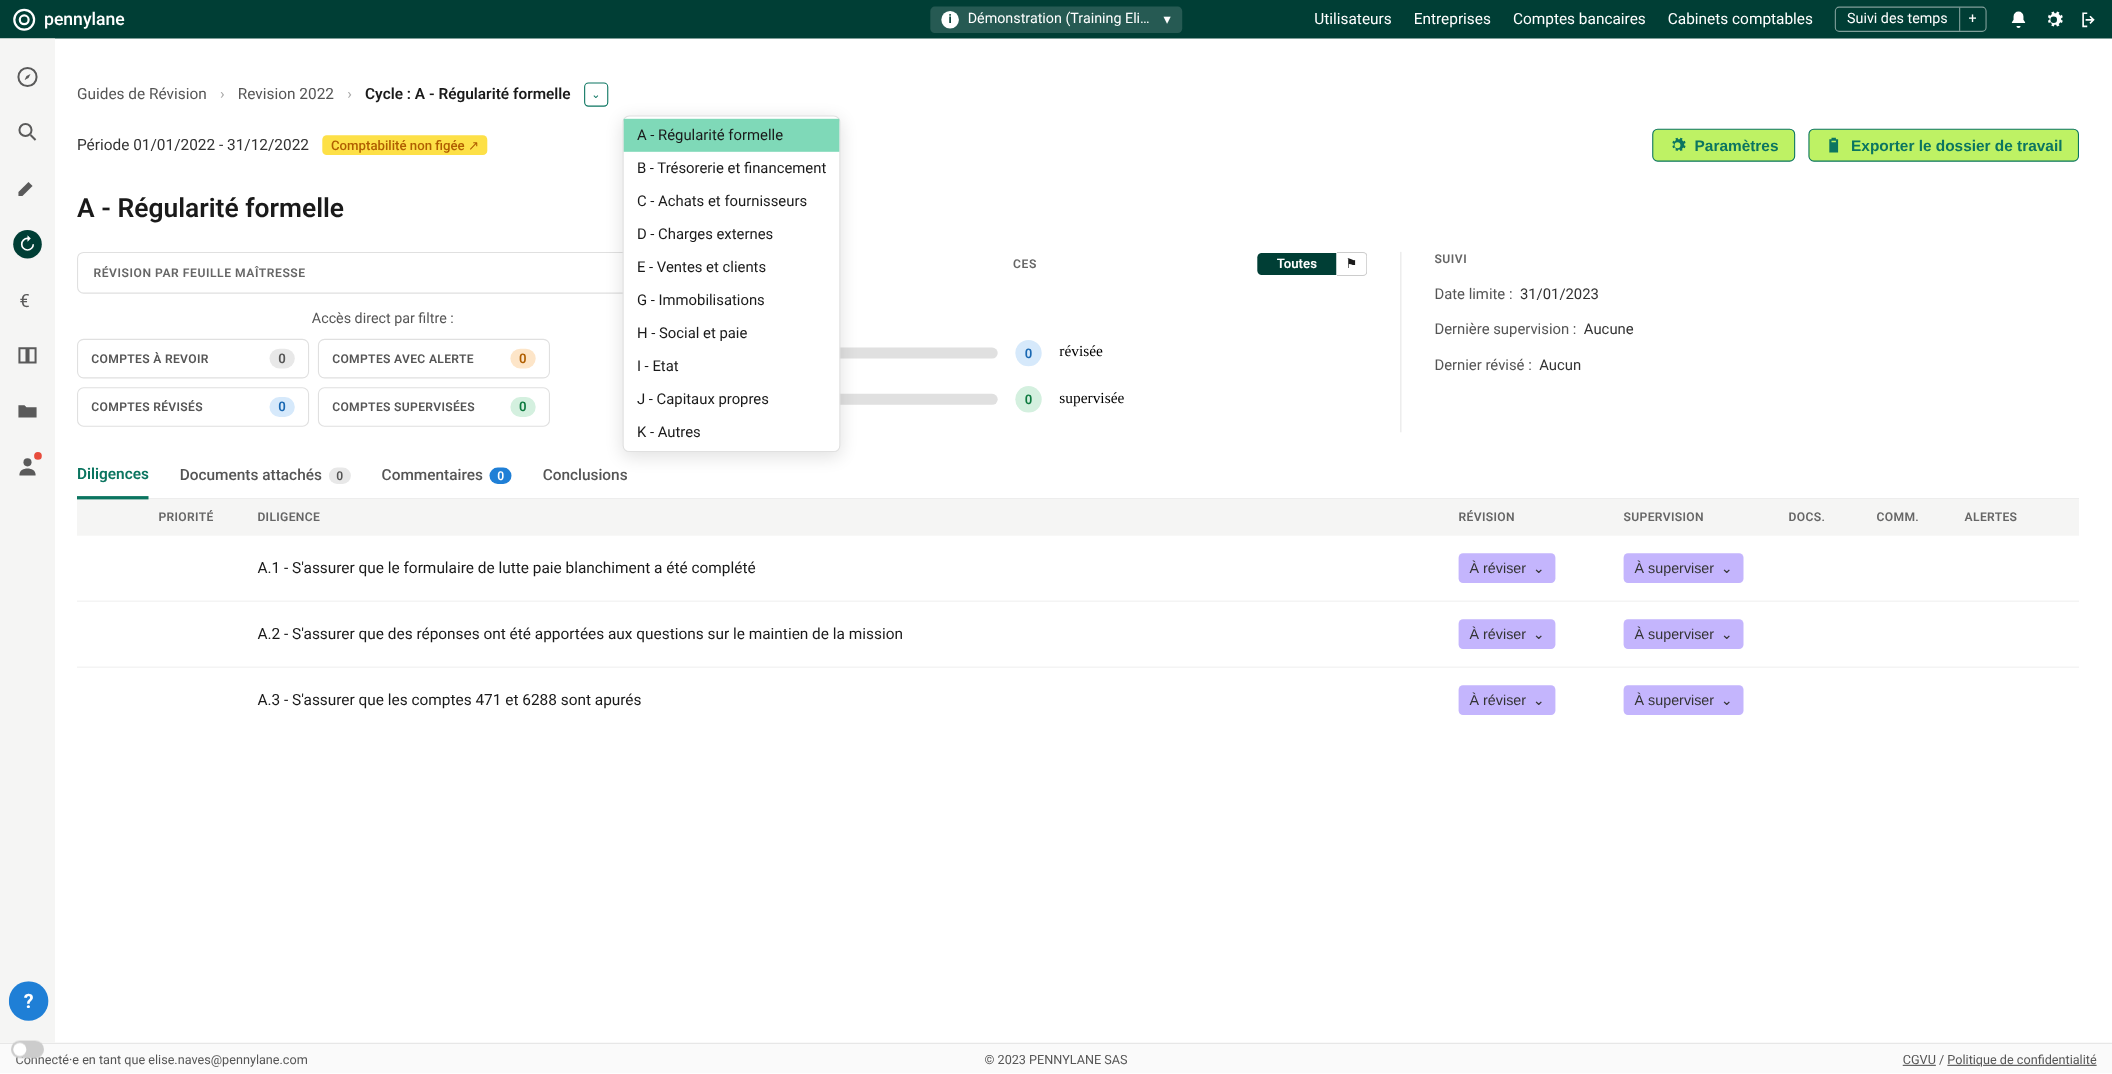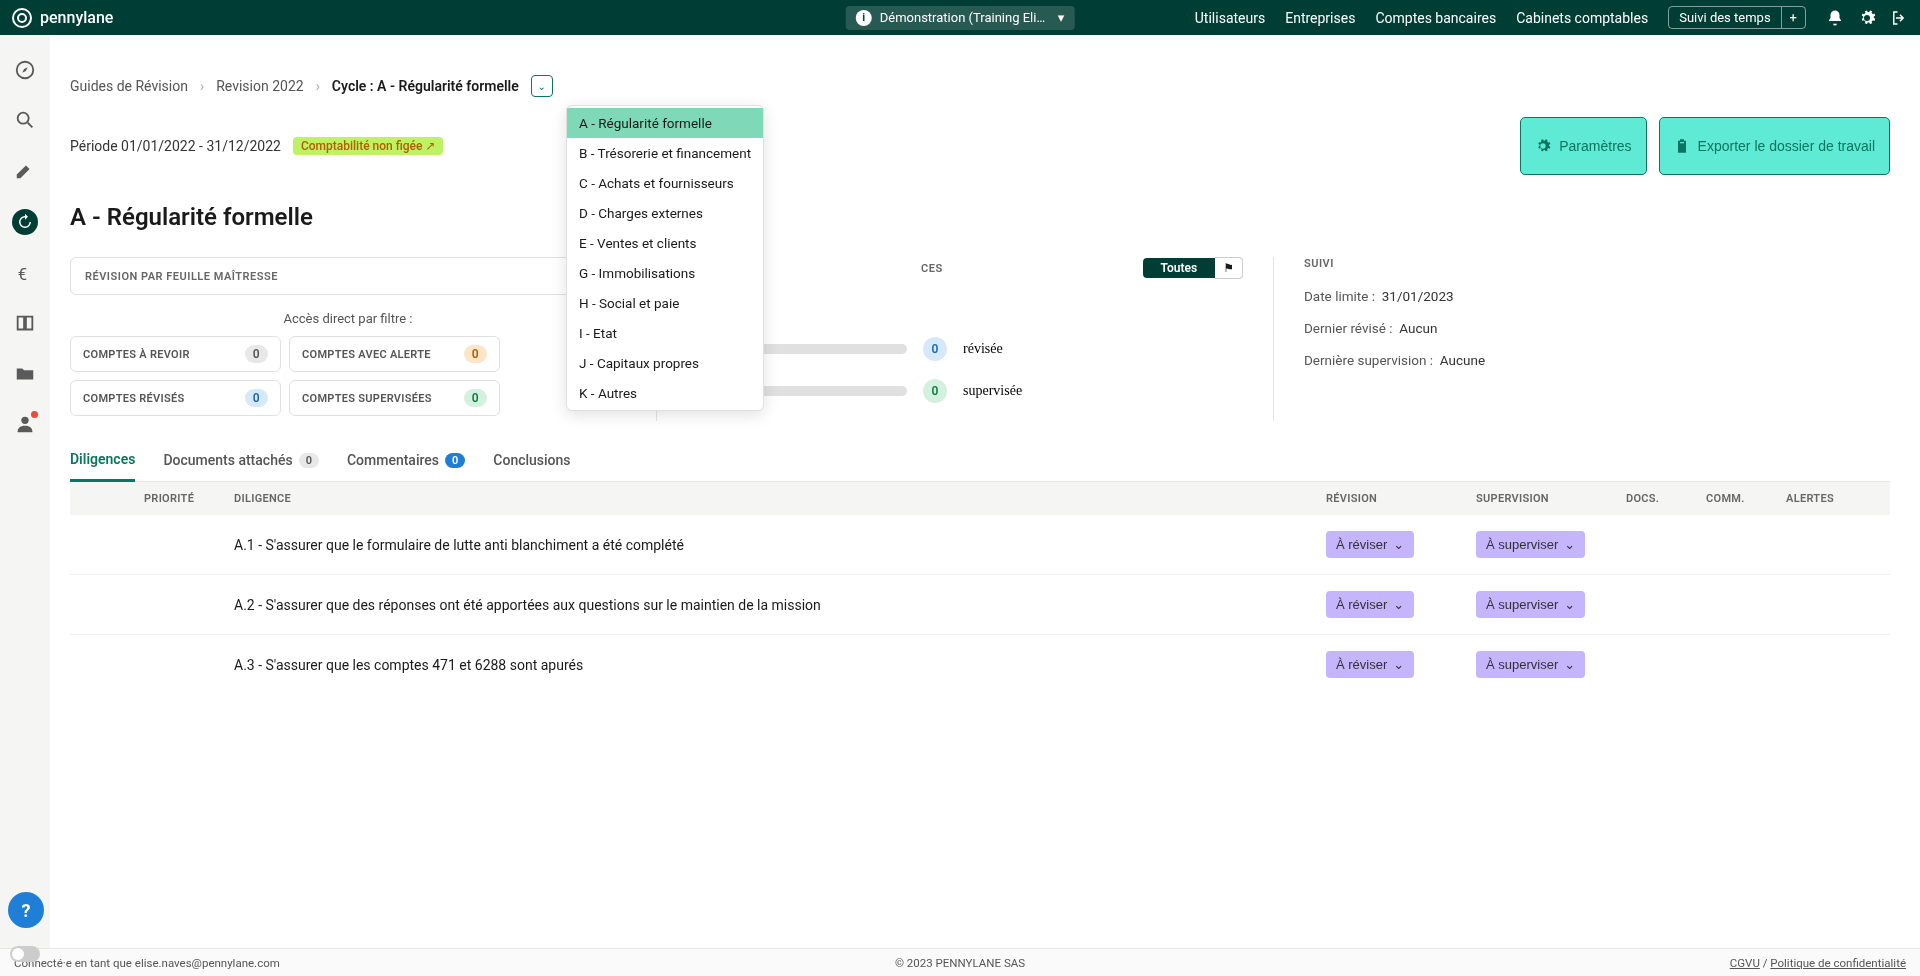--- a/index.html
+++ b/index.html
@@ -26,23 +26,23 @@
 .main { flex: 1; padding: 12px 30px 0 20px; overflow: auto; position: relative; margin-top: 28px; }
 .breadcrumb { display: flex; align-items: center; gap: 12px; font-size: 14px; color: #555; margin-bottom: 20px; }
 .breadcrumb .sep { color: #aaa; }
 .breadcrumb .current { font-weight: 600; color: #1a1a1a; }
 .bc-dropdown { width: 22px; height: 22px; border: 1.5px solid #0b7560; border-radius: 4px; display: flex; align-items: center; justify-content: center; cursor: pointer; color: #0b7560; font-size: 10px; }
 .dropdown-menu { position: absolute; top: 42px; left: 516px; background: #fff; border: 1px solid #e0e0e0; border-radius: 6px; box-shadow: 0 4px 16px rgba(0,0,0,0.12); min-width: 188px; z-index: 100; padding: 2px 0; }
 .dropdown-item { padding: 7px 12px; font-size: 13.5px; cursor: pointer; }
 .dropdown-item.selected { background: #7fd9b8; }
 .subheader { display: flex; align-items: center; justify-content: space-between; margin-bottom: 28px; }
 .period-row { display: flex; align-items: center; gap: 12px; font-size: 14px; color: #333; }
-.badge-orange { background: #bef264; color: #b05e00; padding: 2px 8px; border-radius: 4px; font-size: 12px; font-weight: 500; display: inline-flex; align-items: center; gap: 4px; }
+.badge-orange { background: #fde047; color: #b05e00; padding: 2px 8px; border-radius: 4px; font-size: 12px; font-weight: 500; display: inline-flex; align-items: center; gap: 4px; }
 .header-actions { display: flex; gap: 12px; }
-.btn-outline { border: 1px solid #0b7560; color: #0b7560; background: #5eead4; padding: 20px 14px; border-radius: 5px; font-size: 14px; font-weight: 400; display: flex; align-items: center; gap: 8px; cursor: pointer; }
+.btn-outline { border: 1px solid #0b7560; color: #0b7560; background: #bef264; padding: 6px 14px; border-radius: 5px; font-size: 14px; font-weight: 700; display: flex; align-items: center; gap: 8px; cursor: pointer; }
 .btn-outline svg { width: 16px; height: 16px; fill: #0b7560; }
 h1.cycle-title { font-size: 24px; font-weight: 600; margin-bottom: 26px; }
 .panels { display: flex; gap: 0; margin-bottom: 20px; }
 .panel { flex: 1; padding-right: 30px; }
 .panel + .panel { border-left: 1px solid #e5e5e5; padding-left: 30px; }
 .panel-header { display: flex; align-items: center; justify-content: space-between; margin-bottom: 18px; }
 .panel-label { font-size: 11px; font-weight: 600; letter-spacing: 0.5px; color: #666; text-transform: uppercase; }
 .ext-icon { width: 16px; height: 16px; fill: #555; cursor: pointer; }
 .revision-box { border: 1px solid #e0e0e0; border-radius: 6px; padding: 10px 14px; display: flex; align-items: center; justify-content: space-between; margin-bottom: 16px; }
 .filter-label { font-size: 13px; color: #555; margin-bottom: 10px; text-align: center; }
@@ -245,22 +245,22 @@
           <span class="progress-count green">0</span>
           <span class="progress-label">supervisée</span>
         </div>
       </div>
 
       <div class="panel">
         <div class="panel-header">
             <span class="panel-label">SUIVI</span>
           </div>
         <div class="suivi-row"><span class="k">Date limite :</span>&nbsp;&nbsp;<span>31/01/2023</span></div>
+        <div class="suivi-row"><span class="k">Dernière supervision :</span>&nbsp;&nbsp;<span>Aucune</span></div>
         <div class="suivi-row"><span class="k">Dernier révisé :</span>&nbsp;&nbsp;<span>Aucun</span></div>
-        <div class="suivi-row"><span class="k">Dernière supervision :</span>&nbsp;&nbsp;<span>Aucune</span></div>
       </div>
     </div>
 
     <div class="tabs">
       <div class="tab active">Diligences</div>
       <div class="tab">
           <span>Documents attachés</span>
           <span class="tab-badge">0</span>
         </div>
       <div class="tab">
@@ -277,21 +277,21 @@
         <span>DILIGENCE</span>
         <span>RÉVISION</span>
         <span>SUPERVISION</span>
         <span>DOCS.</span>
         <span>COMM.</span>
         <span>ALERTES</span>
       </div>
       <div class="trow">
         <span></span>
           <span></span>
-        <span>A.1 - S'assurer que le formulaire de lutte anti blanchiment a été complété</span>
+        <span>A.1 - S'assurer que le formulaire de lutte paie blanchiment a été complété</span>
         <span><button class="status-btn">
               <span>À réviser</span> 
               <span>⌄</span>
             </button></span>
         <span><button class="status-btn">
               <span>À superviser</span> 
               <span>⌄</span>
             </button></span>
         <span></span>
           <span></span>

